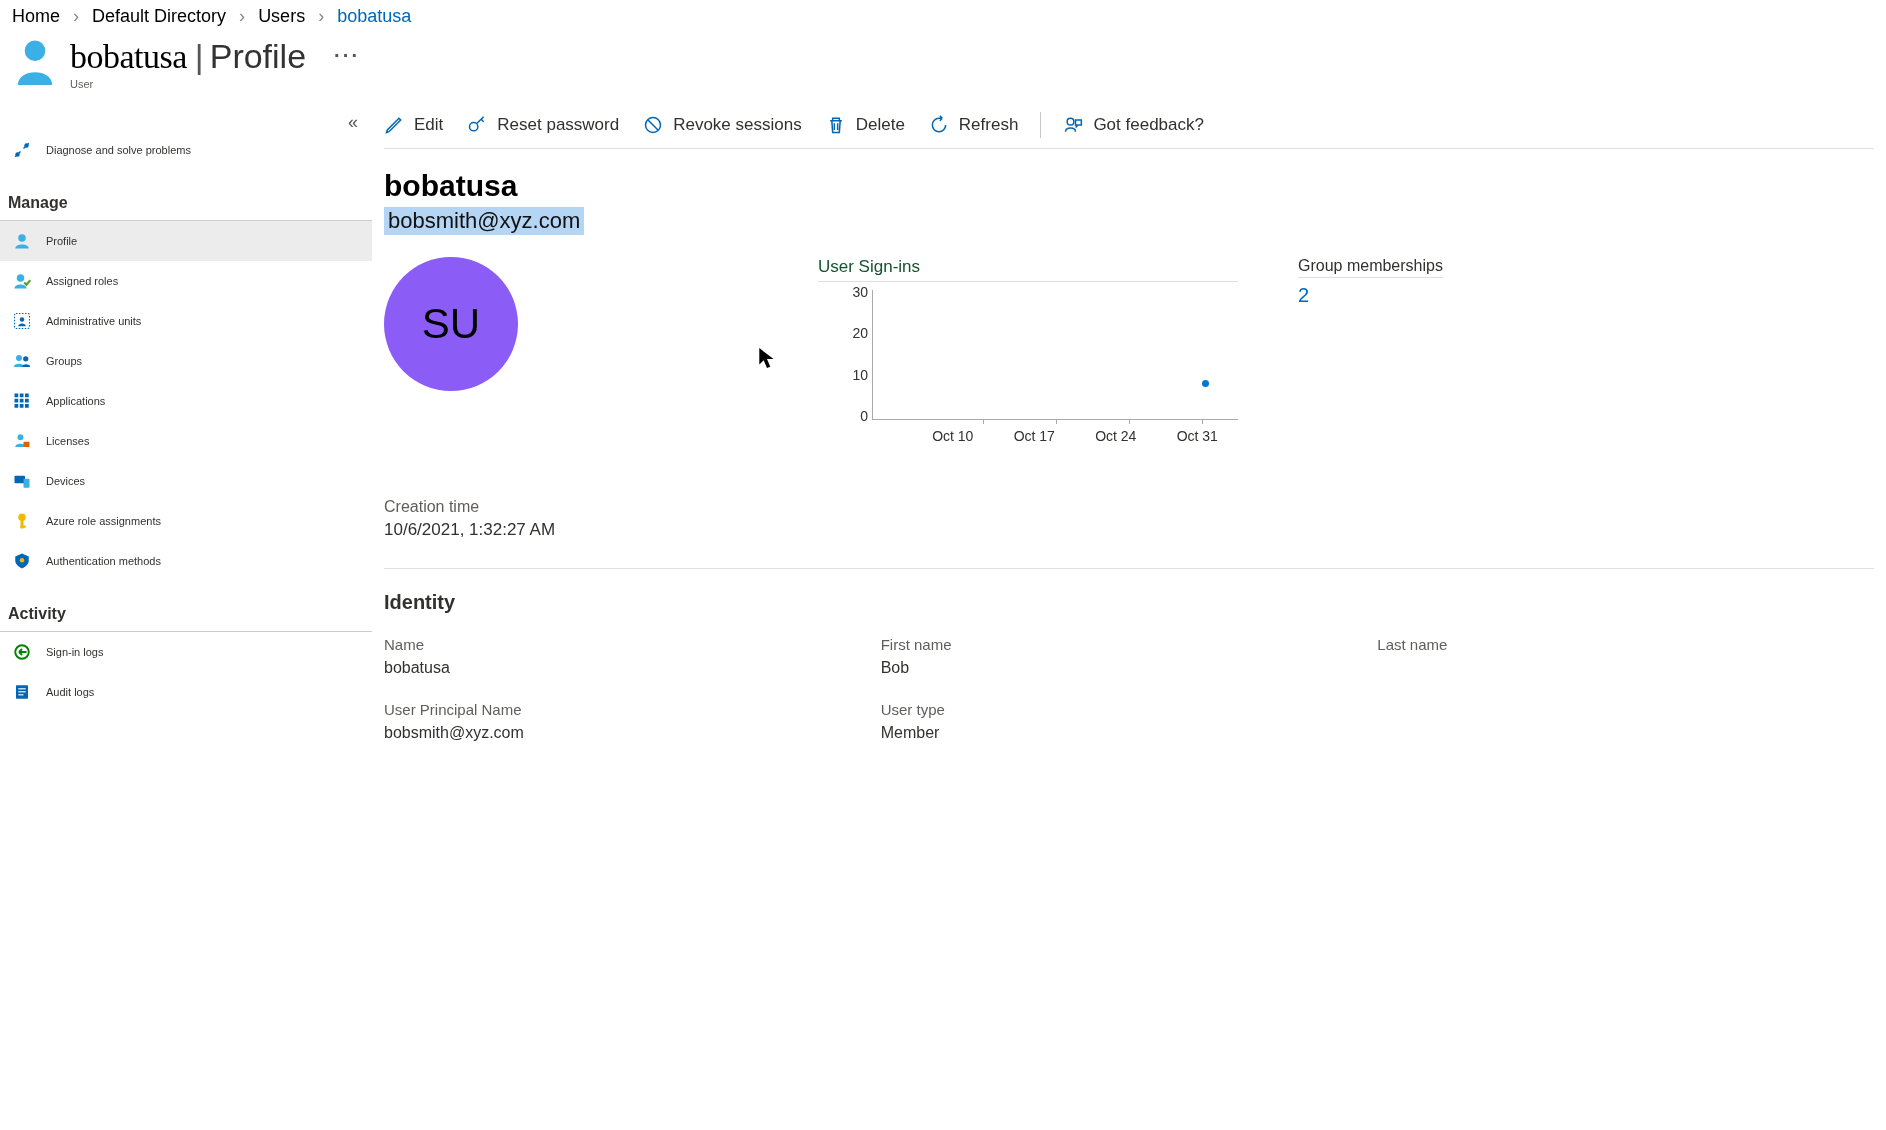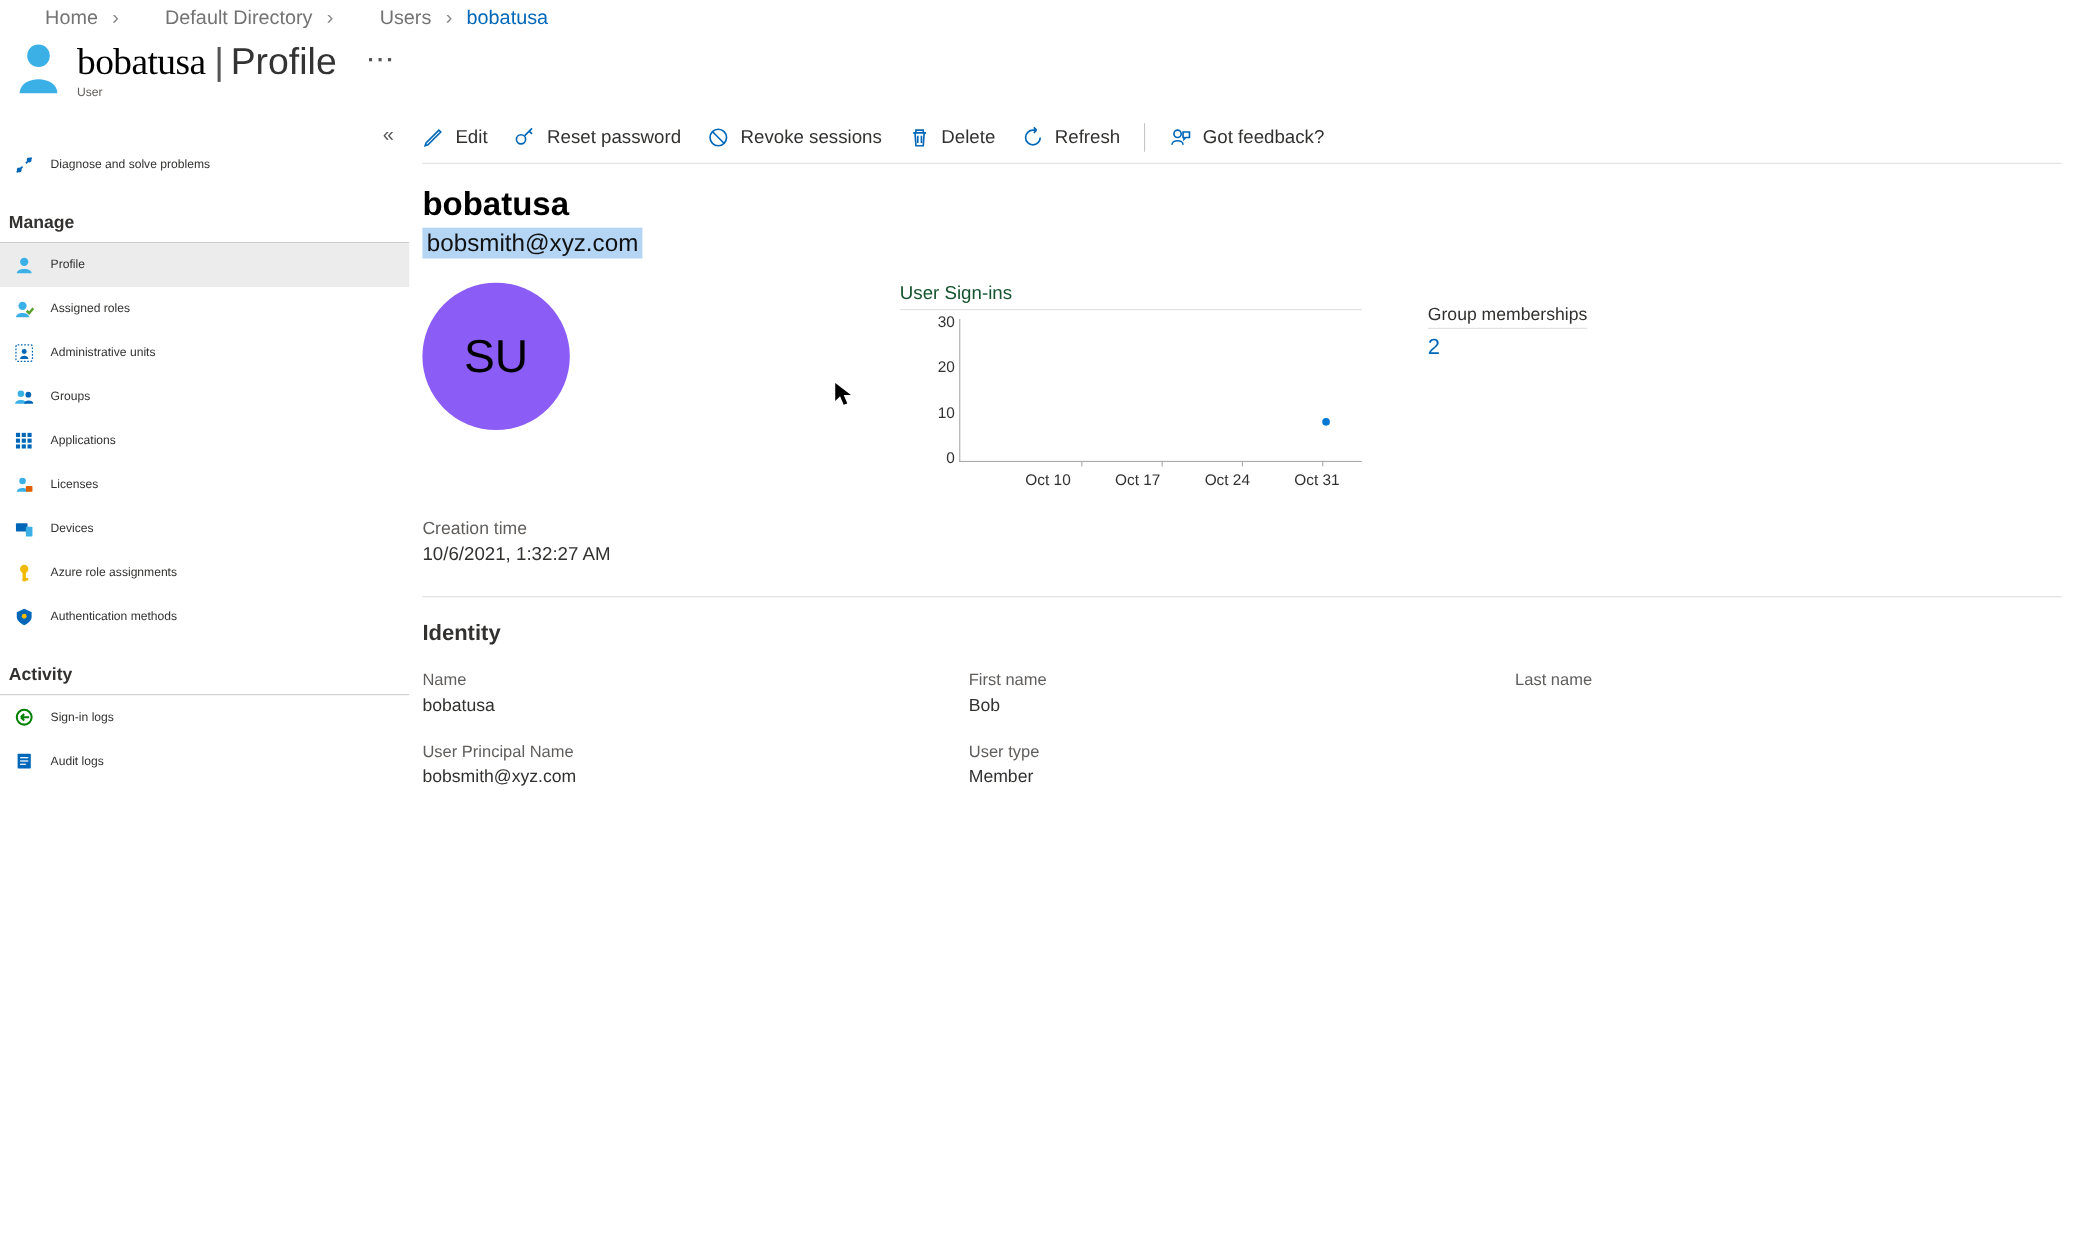--- a/index.html
+++ b/index.html
@@ -11,21 +11,21 @@
     color: #323130;
     background: #fff;
   }
   a { text-decoration: none; }
 
   
   .breadcrumb {
     padding: 6px 12px 2px 12px;
     font-size: 18px;
   }
-  .breadcrumb a { color: #737373; margin-left: 29px; }
+  .breadcrumb a { color: #000000; }
   .breadcrumb .sep { color: #888; margin: 0 8px; }
   .breadcrumb .current { color: #0067b8; }
 
   
   .header {
     display: flex;
     align-items: flex-start;
     padding: 8px 14px 16px 14px;
     gap: 14px;
   }
@@ -208,36 +208,35 @@
   .chart .plot .tick.t4 { left: 90%; }
   .chart .dot {
     position: absolute;
     width: 7px; height: 7px;
     border-radius: 50%;
     background: #0078d4;
   }
 
   .group-memb {
     margin-left: 20px;
-    margin-top: 21px;
   }
   .group-memb .gm-title {
     font-size: 16px;
     color: #323130;
     border-bottom: 1px solid #e1dfdd;
     padding-bottom: 2px;
   }
   .group-memb .gm-val {
     color: #0067b8;
     font-size: 20px;
     margin-top: 6px;
   }
 
   .creation {
-    margin-top: 28px;
+    margin-top: 54px;
   }
   .creation .lbl { color: #605e5c; font-size: 16px; }
   .creation .val { font-size: 17px; margin-top: 4px; }
 
   hr.section-div {
     border: none;
     border-top: 1px solid #e1dfdd;
     margin: 28px 0 22px 0;
   }
 

